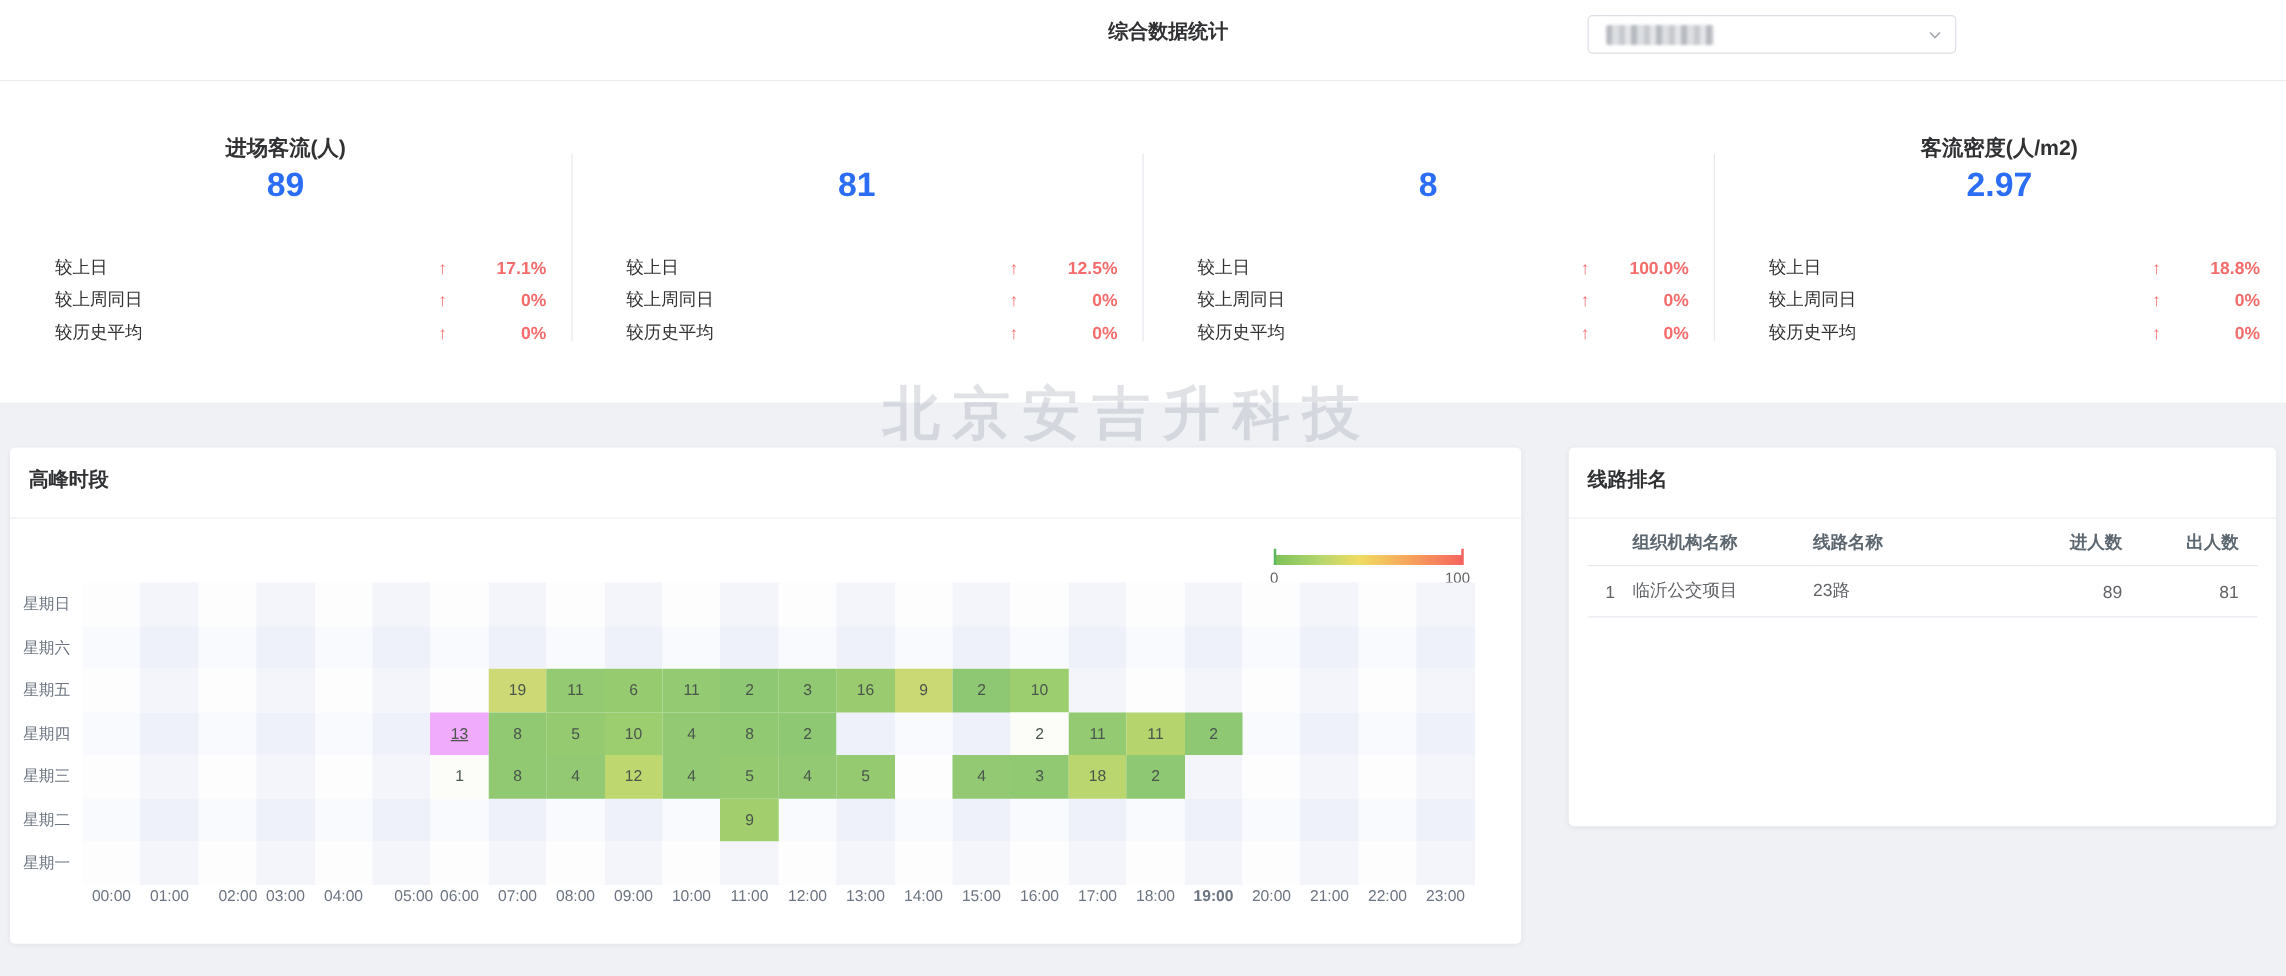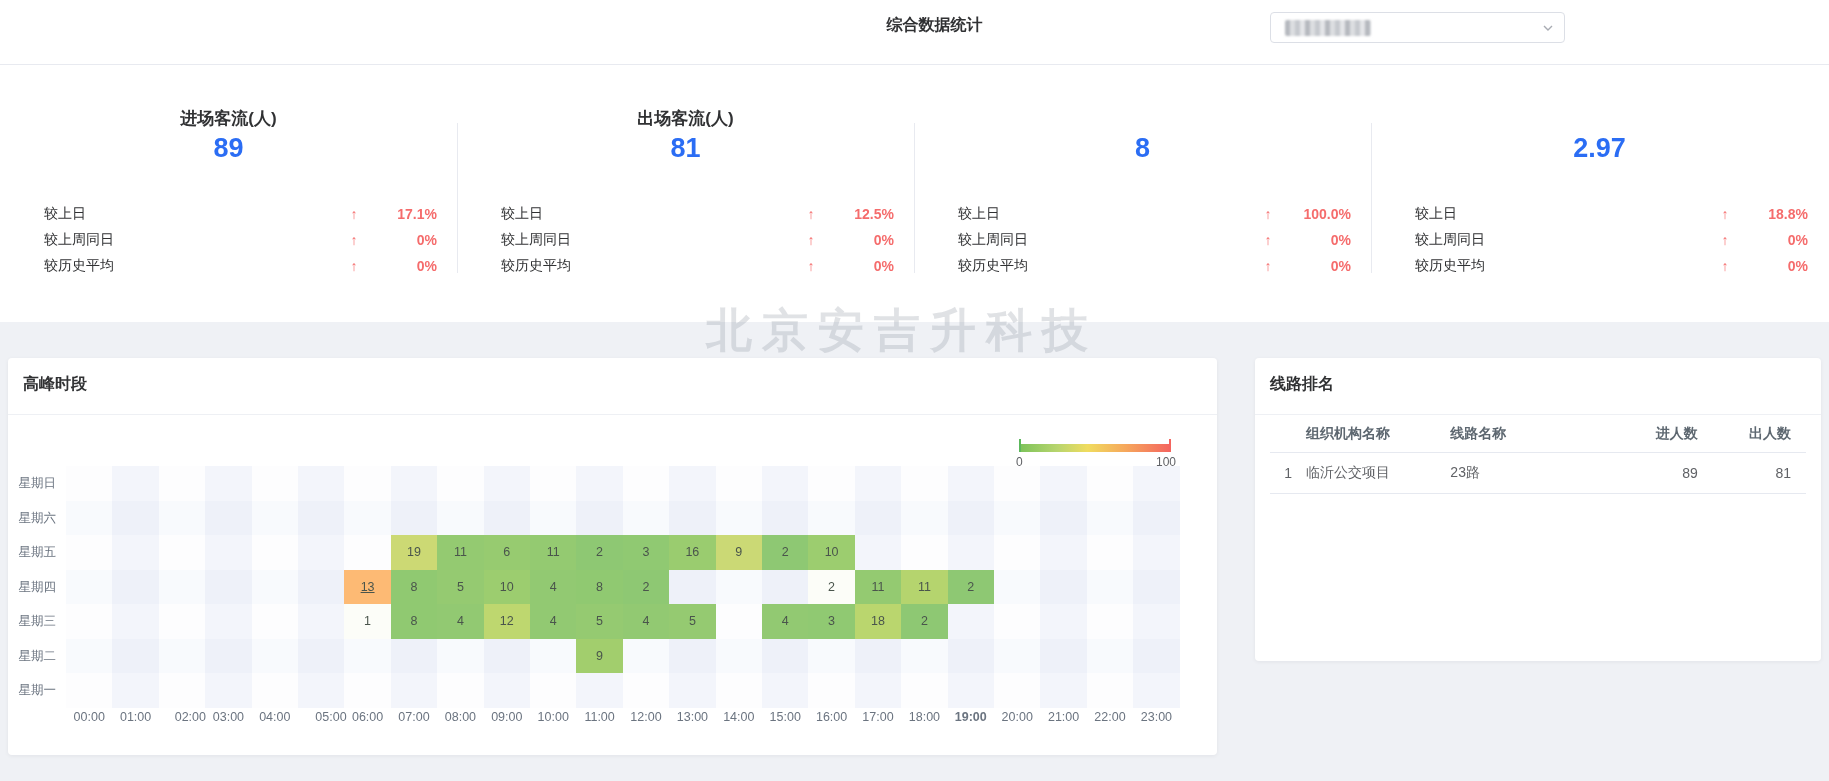--- a/index.html
+++ b/index.html
@@ -92,21 +92,20 @@
         </div>
       <div class="kpi-row">
           <span class="lbl">较历史平均</span>
           <span class="arrow">↑</span>
           <span class="pct">0%</span>
         </div>
     </div>
   </div>
 
   <div class="kpi-card" style="left:457px;">
-    <div class="kpi-title">出场客流(人)</div>
     <div class="kpi-value">81</div>
     <div class="kpi-rows">
       <div class="kpi-row">
           <span class="lbl">较上日</span>
           <span class="arrow">↑</span>
           <span class="pct">12.5%</span>
         </div>
       <div class="kpi-row">
           <span class="lbl">较上周同日</span>
           <span class="arrow">↑</span>
@@ -135,20 +134,21 @@
         </div>
       <div class="kpi-row">
           <span class="lbl">较历史平均</span>
           <span class="arrow">↑</span>
           <span class="pct">0%</span>
         </div>
     </div>
   </div>
 
   <div class="kpi-card" style="left:1371px;">
+    <div class="kpi-title">客流密度(人/m2)</div>
     <div class="kpi-value">2.97</div>
     <div class="kpi-rows">
       <div class="kpi-row">
           <span class="lbl">较上日</span>
           <span class="arrow">↑</span>
           <span class="pct">18.8%</span>
         </div>
       <div class="kpi-row">
           <span class="lbl">较上周同日</span>
           <span class="arrow">↑</span>
@@ -377,21 +377,21 @@
       <div class="hm-val" style="left: 382.8px; top: 177px; width: 46.4px; height: 34.5px; background: rgb(204, 217, 116);">19</div>
       <div class="hm-val" style="left: 429.2px; top: 177px; width: 46.4px; height: 34.5px; background: rgb(148, 202, 113);">11</div>
       <div class="hm-val" style="left: 475.6px; top: 177px; width: 46.4px; height: 34.5px; background: rgb(151, 203, 112);">6</div>
       <div class="hm-val" style="left: 522px; top: 177px; width: 46.4px; height: 34.5px; background: rgb(148, 202, 113);">11</div>
       <div class="hm-val" style="left: 568.4px; top: 177px; width: 46.4px; height: 34.5px; background: rgb(142, 200, 115);">2</div>
       <div class="hm-val" style="left: 614.8px; top: 177px; width: 46.4px; height: 34.5px; background: rgb(144, 201, 114);">3</div>
       <div class="hm-val" style="left: 661.2px; top: 177px; width: 46.4px; height: 34.5px; background: rgb(154, 204, 111);">16</div>
       <div class="hm-val" style="left: 707.6px; top: 177px; width: 46.4px; height: 34.5px; background: rgb(203, 217, 117);">9</div>
       <div class="hm-val" style="left: 754px; top: 177px; width: 46.4px; height: 34.5px; background: rgb(142, 200, 115);">2</div>
       <div class="hm-val" style="left: 800.4px; top: 177px; width: 46.4px; height: 34.5px; background: rgb(156, 205, 111);">10</div>
-      <div class="hm-val" style="left: 336.4px; top: 211.5px; width: 46.4px; height: 34.5px; background: #fdba74; text-decoration: underline;">13</div>
+      <div class="hm-val" style="left: 336.4px; top: 211.5px; width: 46.4px; height: 34.5px; background: #f0abfc; text-decoration: underline;">13</div>
       <div class="hm-val" style="left: 382.8px; top: 211.5px; width: 46.4px; height: 34.5px; background: rgb(144, 201, 113);">8</div>
       <div class="hm-val" style="left: 429.2px; top: 211.5px; width: 46.4px; height: 34.5px; background: rgb(149, 202, 113);">5</div>
       <div class="hm-val" style="left: 475.6px; top: 211.5px; width: 46.4px; height: 34.5px; background: rgb(156, 205, 111);">10</div>
       <div class="hm-val" style="left: 522px; top: 211.5px; width: 46.4px; height: 34.5px; background: rgb(146, 201, 114);">4</div>
       <div class="hm-val" style="left: 568.4px; top: 211.5px; width: 46.4px; height: 34.5px; background: rgb(144, 201, 113);">8</div>
       <div class="hm-val" style="left: 614.8px; top: 211.5px; width: 46.4px; height: 34.5px; background: rgb(142, 200, 115);">2</div>
       <div class="hm-val" style="left: 800.4px; top: 211.5px; width: 46.4px; height: 34.5px; background: rgb(252, 253, 248);">2</div>
       <div class="hm-val" style="left: 846.8px; top: 211.5px; width: 46.4px; height: 34.5px; background: rgb(148, 202, 113);">11</div>
       <div class="hm-val" style="left: 893.2px; top: 211.5px; width: 46.4px; height: 34.5px; background: rgb(181, 212, 110);">11</div>
       <div class="hm-val" style="left: 939.6px; top: 211.5px; width: 46.4px; height: 34.5px; background: rgb(142, 200, 115);">2</div>

